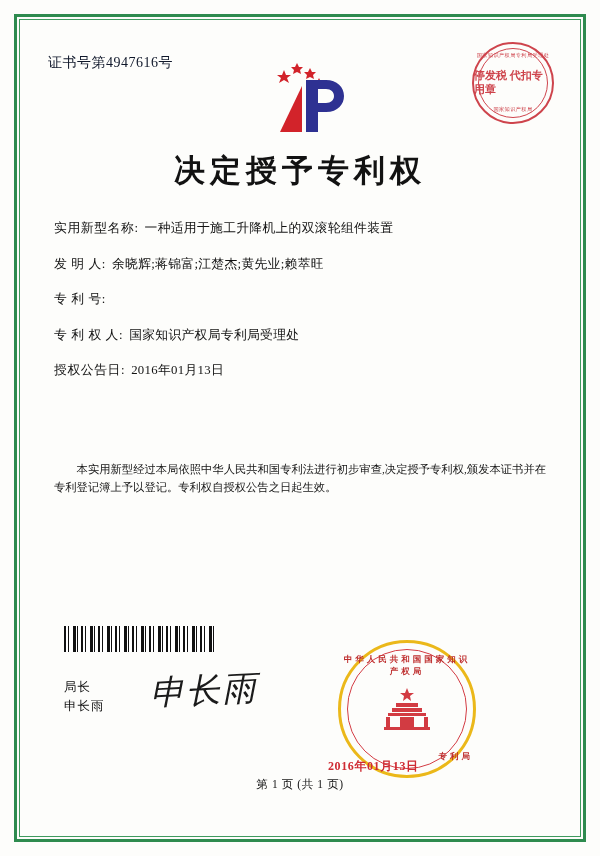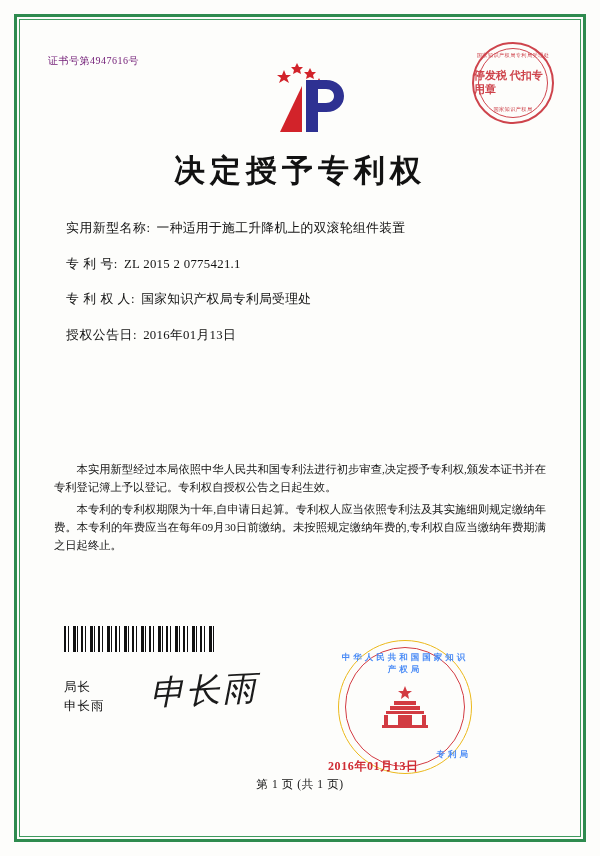--- a/index.html
+++ b/index.html
@@ -45,23 +45,23 @@
     top: 28px;
     right: 28px;
     bottom: 28px;
   }
 
   
   .cert-no {
     position: absolute;
     left: 20px;
     top: 26px;
-    font-size: 10px;
+    font-size: 14px;
     letter-spacing: 0.5px;
-    color: #701a75;
+    color: #0f172a;
   }
 
   
   .round-seal-top {
     position: absolute;
     right: 18px;
     top: 14px;
     width: 78px;
     height: 78px;
     border-radius: 50%;
@@ -132,21 +132,20 @@
     display: flex;
     align-items: baseline;
     margin-bottom: 18.5px;
     font-size: 12.8px;
     color: #121212;
   }
   .field-label {
     flex: 0 0 auto;
     white-space: nowrap;
     letter-spacing: 0.6px;
-    margin-left: 12px;
   }
   .field-value {
     flex: 1 1 auto;
     margin-left: 6px;
     letter-spacing: 0.3px;
   }
 
   
   .body-text {
     position: absolute;
@@ -207,22 +206,22 @@
   }
 
   
   .national-seal {
     position: absolute;
     left: 310px;
     top: 612px;
     width: 132px;
     height: 132px;
     border-radius: 50%;
-    border: 1px solid #eab308;
-    color: #3b82f6;
+    border: 3px solid #eab308;
+    color: #b91c1c;
     opacity: 0.92;
   }
   .national-seal .ring2 {
     position: absolute;
     left: 6px; top: 6px; right: 6px; bottom: 6px;
     border: 1px solid #cf2b33;
     border-radius: 50%;
   }
   .seal-arc {
     position: absolute;
@@ -309,36 +308,38 @@
     </div>
 
     <div class="doc-title">决定授予专利权</div>
 
     <div class="fields">
       <div class="field-row">
         <span class="field-label">实用新型名称:</span>
         <span class="field-value">一种适用于施工升降机上的双滚轮组件装置</span>
       </div>
       <div class="field-row">
+        <span class="field-label">发  明  人:</span>
+        <span class="field-value">余晓辉;蒋锦富;江楚杰;黄先业;赖萃旺</span>
+      </div>
+      <div class="field-row">
         <span class="field-label">专  利  号:</span>
-        <span class="field-value">ZL 2015 2 0775421.1</span>
       </div>
       <div class="field-row">
         <span class="field-label">专 利 权 人:</span>
         <span class="field-value">国家知识产权局专利局受理处</span>
       </div>
       <div class="field-row">
         <span class="field-label">授权公告日:</span>
         <span class="field-value">2016年01月13日</span>
       </div>
     </div>
 
     <div class="body-text">
       <p>本实用新型经过本局依照中华人民共和国专利法进行初步审查,决定授予专利权,颁发本证书并在专利登记簿上予以登记。专利权自授权公告之日起生效。</p>
-      <p>本专利的专利权期限为十年,自申请日起算。专利权人应当依照专利法及其实施细则规定缴纳年费。本专利的年费应当在每年09月30日前缴纳。未按照规定缴纳年费的,专利权自应当缴纳年费期满之日起终止。</p>
     </div>
 
     <div class="barcode"></div>
 
     <div class="sig-block">
       <div>局长</div>
       <div>申长雨</div>
     </div>
     <div class="sig-script">申长雨</div>
 

